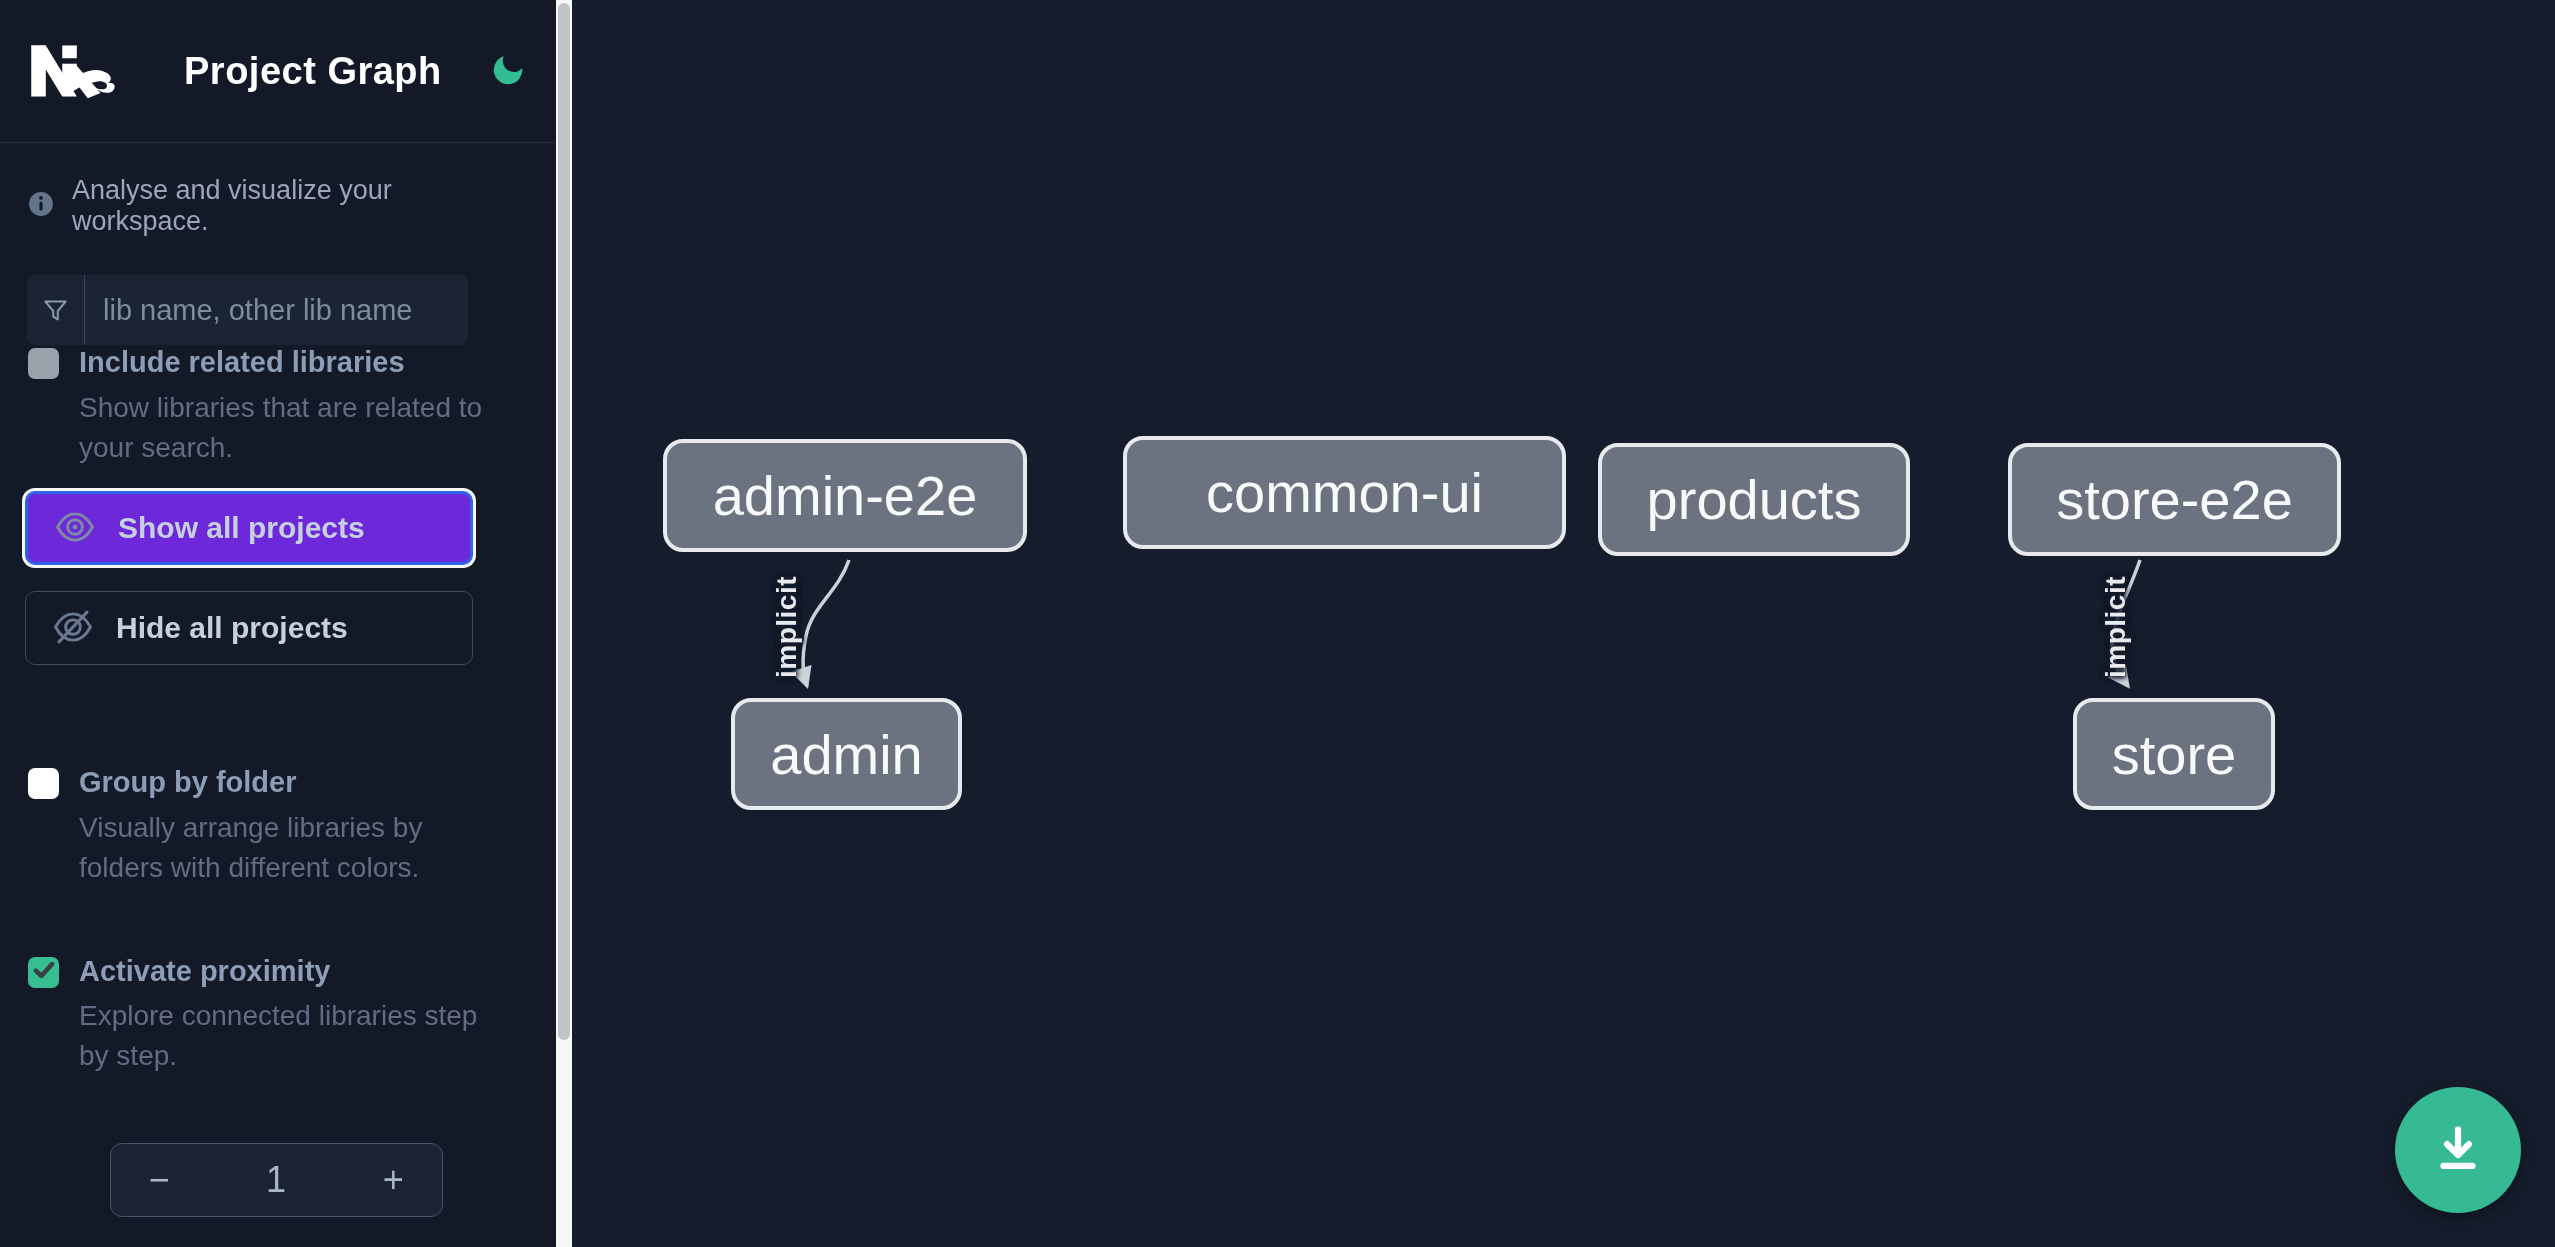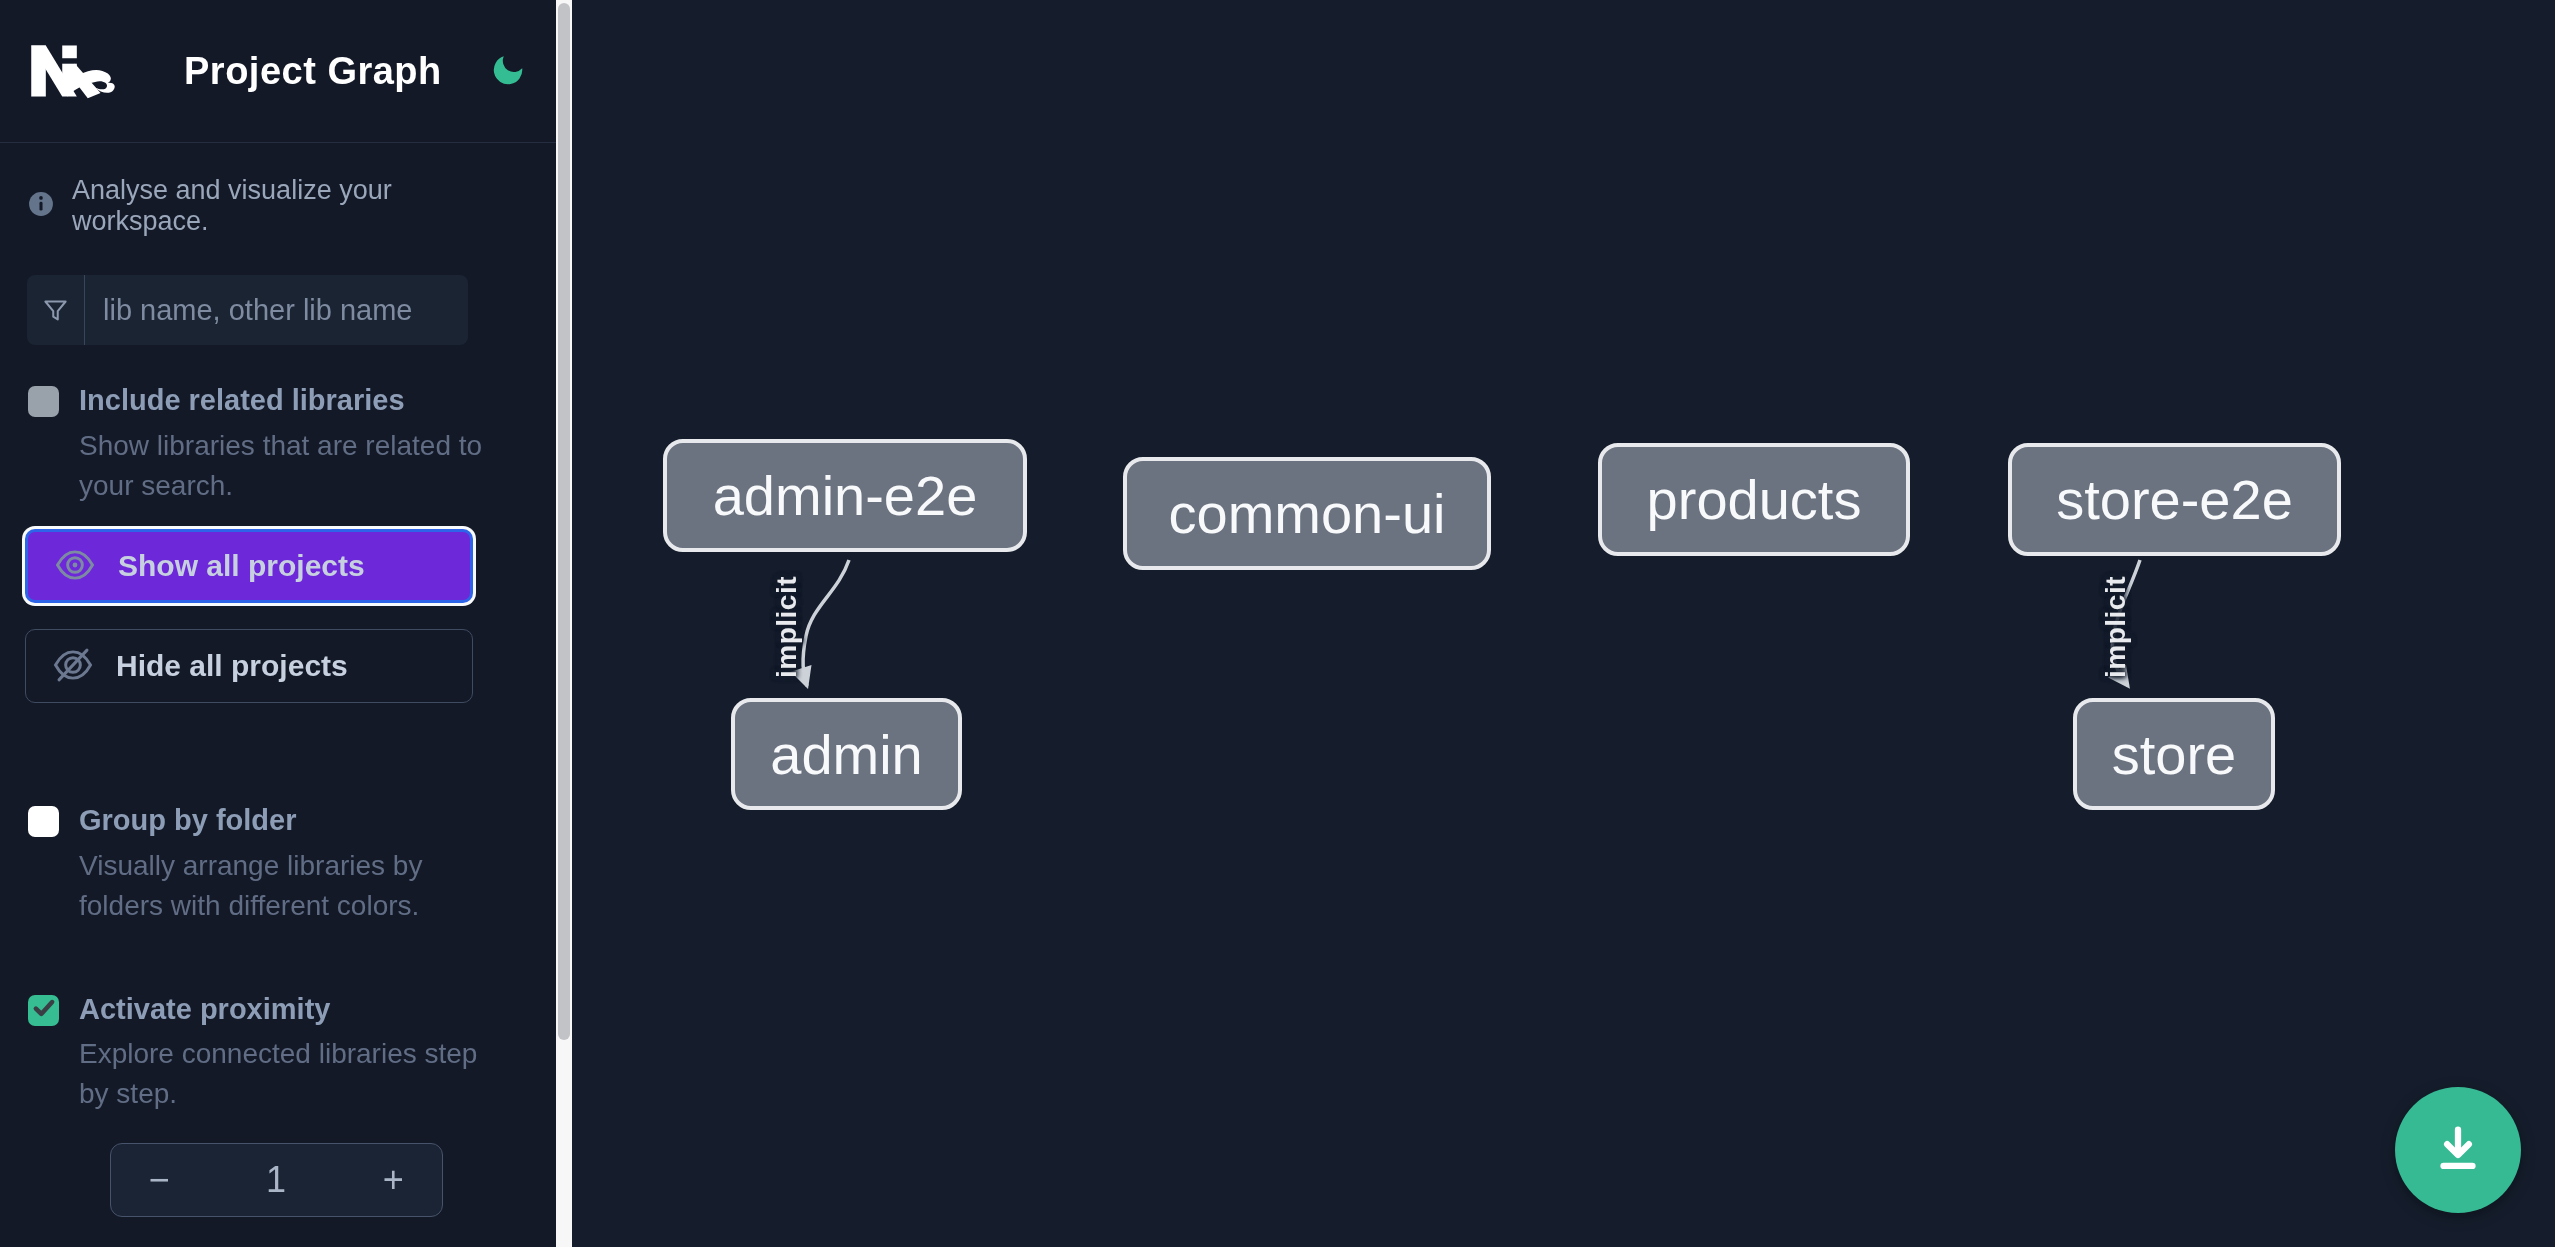--- a/index.html
+++ b/index.html
@@ -46,21 +46,21 @@
   }
   .filter-input {
     flex:1; background:transparent; border:none; outline:none;
     font-family:"Liberation Sans", sans-serif;
     font-size:29px; color:#cbd5e1; padding:0 18px;
   }
   .filter-input::placeholder { color:#7e8ba1; opacity:1; }
 
   .opt {
     display:flex; align-items:flex-start; gap:20px;
-    padding:0 28px; margin-top:38px;
+    padding:0 28px; 
   }
   .opt .box {
     width:31px; height:31px; border-radius:7px; flex:0 0 auto; margin-top:3px;
     display:flex; align-items:center; justify-content:center;
   }
   .box-gray  { background:#99a1ab; }
   .box-white { background:#ffffff; }
   .box-green { background:#36bd91; }
   .opt .texts { flex:1; }
   .opt .title { font-size:29px; font-weight:700; color:#8d9db6; line-height:1.2; }
@@ -261,21 +261,21 @@
       </marker>
     </defs>
     <path d="M 849 560 C 838 592, 812 606, 806 636 C 801 661, 803 674, 807 686" fill="none" stroke="#cdd2d9" stroke-width="3.5" marker-end="url(#arrow)"></path>
     <path d="M 2140 560 C 2129 592, 2117 610, 2113 638 C 2110 662, 2120 675, 2128 686" fill="none" stroke="#cdd2d9" stroke-width="3.5" marker-end="url(#arrow)"></path>
   </svg>
 
   <div class="edge-label" style="left:215px; top:627px">implicit</div>
   <div class="edge-label" style="left:1544px; top:627px">implicit</div>
 
   <div class="gnode" style="left:91px;  top:439px; width:364px; height:113px">admin-e2e</div>
-  <div class="gnode" style="left:551px; top:457px; width:368px; height:113px">common-ui</div>
+  <div class="gnode" style="left:551px; top:436px; width:443px; height:113px">common-ui</div>
   <div class="gnode" style="left:1026px; top:443px; width:312px; height:113px">products</div>
   <div class="gnode" style="left:1436px; top:443px; width:333px; height:113px">store-e2e</div>
   <div class="gnode" style="left:159px; top:698px; width:231px; height:112px">admin</div>
   <div class="gnode" style="left:1501px; top:698px; width:202px; height:112px">store</div>
 
   <button class="fab">
     <span>
       <svg viewBox="0 0 24 24" width="58" height="58" fill="none" stroke="#ffffff" stroke-width="2.6" stroke-linecap="round" stroke-linejoin="round">
         <line x1="12" y1="4" x2="12" y2="14"></line>
         <polyline points="7.5,10 12,14.5 16.5,10"></polyline>

